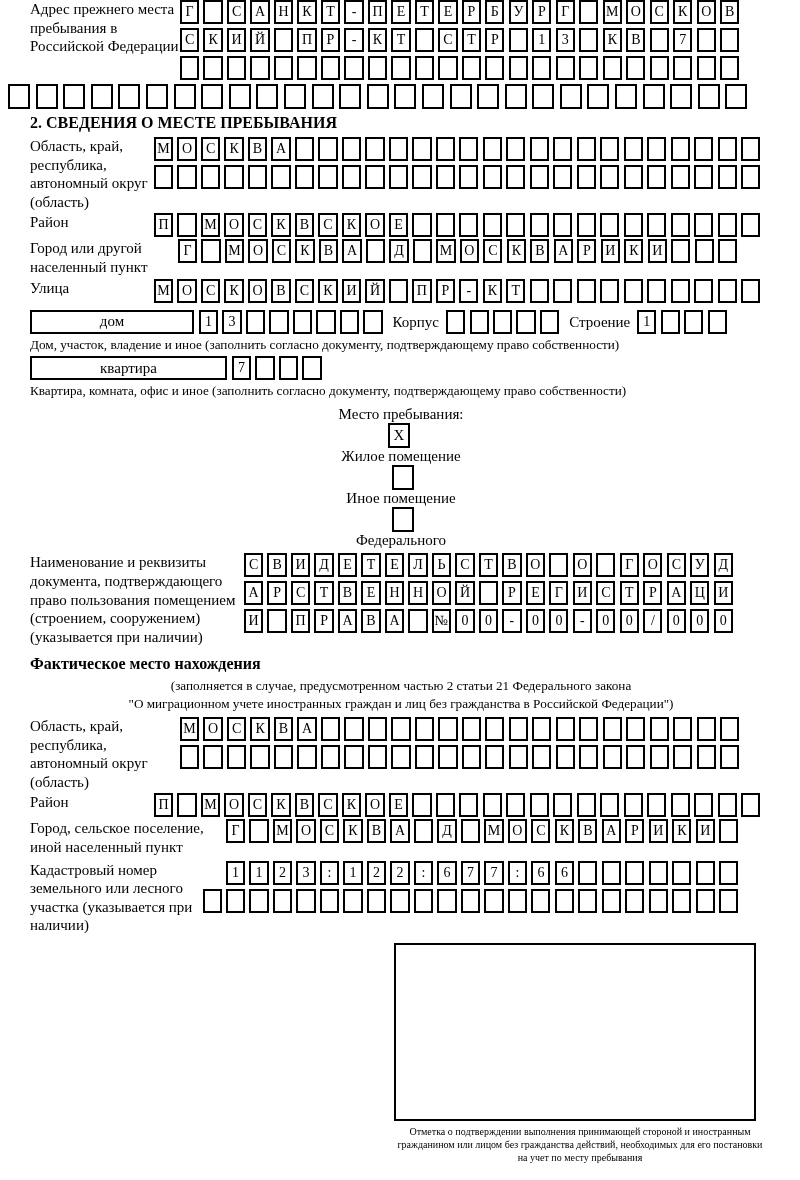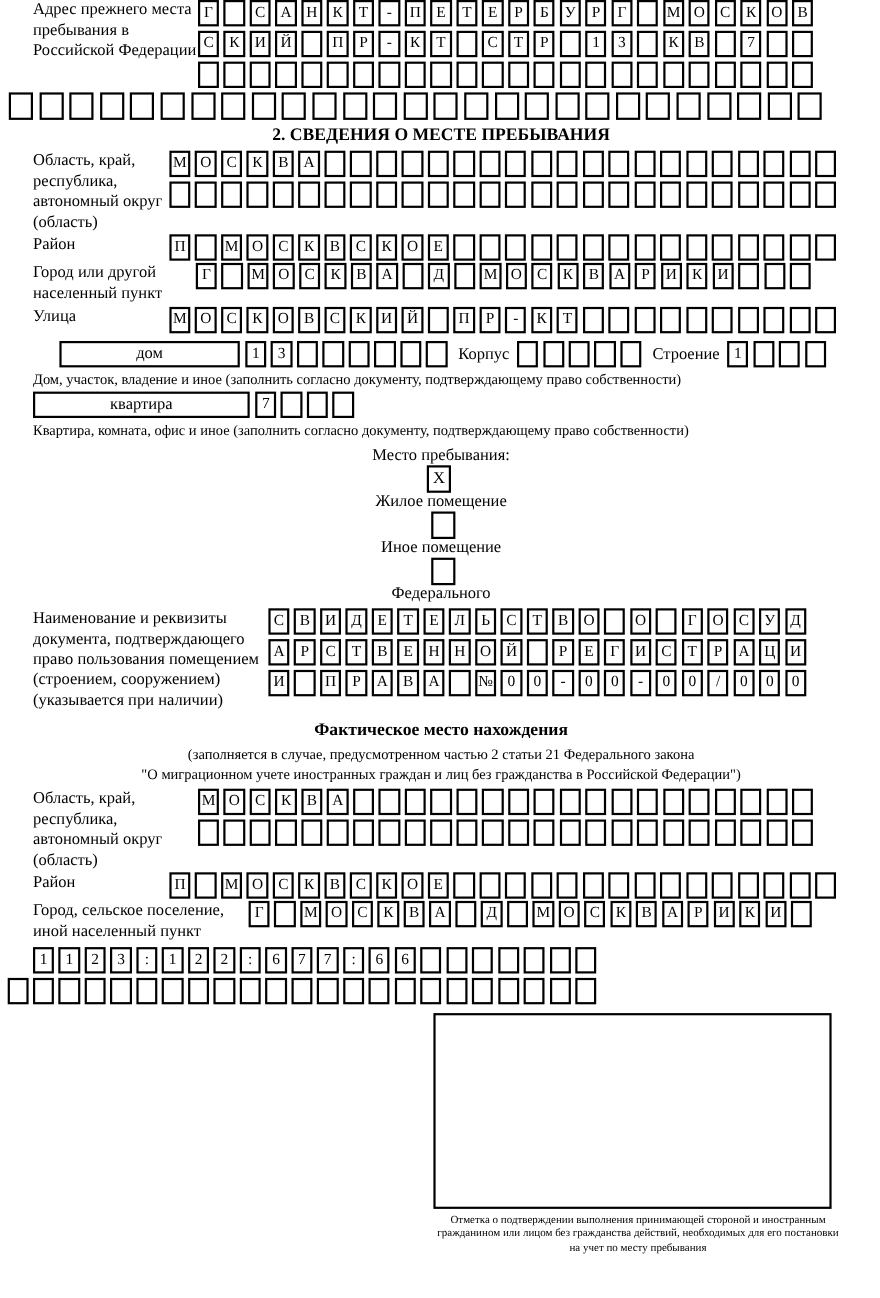--- a/index.html
+++ b/index.html
@@ -12,24 +12,24 @@
   .w150{width:150px;} .w120{width:124px;} .w145{width:150px;} .w215{width:214px;} .w195{width:196px;} .w145b{width:148px;}
   .stack{display:flex;flex-direction:column;gap:4px;}
   .cells{display:flex;gap:4.3px;flex:none;}
   .cell{box-sizing:border-box;flex:none;width:19.2px;height:24px;border:2px solid #000;
         display:flex;align-items:center;justify-content:center;font-size:14px;background:#fff;}
   .wide .cell{width:22px;height:25px;}
   .wide{gap:5.6px;}
   .fullrow{margin-left:-22px;margin-top:4px;}
   .cap{font-size:13.2px;line-height:1.28;margin-top:3px;}
   .center{text-align:center;}
-  .sect-title{font-size:16px;font-weight:bold;text-align:center;margin-top:5px;margin-bottom:5px;}
+  .sect-title{font-size:16px;font-weight:bold;margin-top:5px;margin-bottom:5px;}
   .lblbox{box-sizing:border-box;height:24px;border:2px solid #000;display:flex;align-items:center;
           justify-content:center;font-size:15px;flex:none;}
-  .dom{width:164px;margin-right:5px;margin-left:24px;}
+  .dom{width:164px;margin-right:5px;}
   .kvb{width:197px;margin-right:5px;}
   .inl{font-size:15px;line-height:24px;padding:0 7px 0 10px;flex:none;}
   .mt2{margin-top:2px;} .mt3{margin-top:3px;} .mt4{margin-top:4px;} .mt7{margin-top:7px;}
   .stayrow{display:flex;align-items:center;margin-top:6px;font-size:15px;flex-direction:column;}
   .chk{box-sizing:border-box;width:22px;height:25px;border:2px solid #000;display:flex;flex:none;
        align-items:center;justify-content:center;font-size:15px;margin:0 14px 0 10px;}
   .chk2{margin:0 18px 0 22px;}
   .hint{margin-left:168px;width:290px;text-align:center;}
   .confirm{margin-top:8px;margin-left:364px;width:372px;}
   .bigbox{box-sizing:border-box;width:362px;height:178px;border:2px solid #000;background:#fff;}
@@ -554,20 +554,21 @@
         <span class="cell">А</span>
         <span class="cell">Р</span>
         <span class="cell">И</span>
         <span class="cell">К</span>
         <span class="cell">И</span>
         <span class="cell"></span>
       </div>
   </div>
 
   <div class="frow mt4">
+    <div class="lbl w195">Кадастровый номер земельного или лесного участка (указывается при наличии)</div>
     <div class="stack">
       <div class="cells">
           <span class="cell">1</span>
           <span class="cell">1</span>
           <span class="cell">2</span>
           <span class="cell">3</span>
           <span class="cell">:</span>
           <span class="cell">1</span>
           <span class="cell">2</span>
           <span class="cell">2</span>

